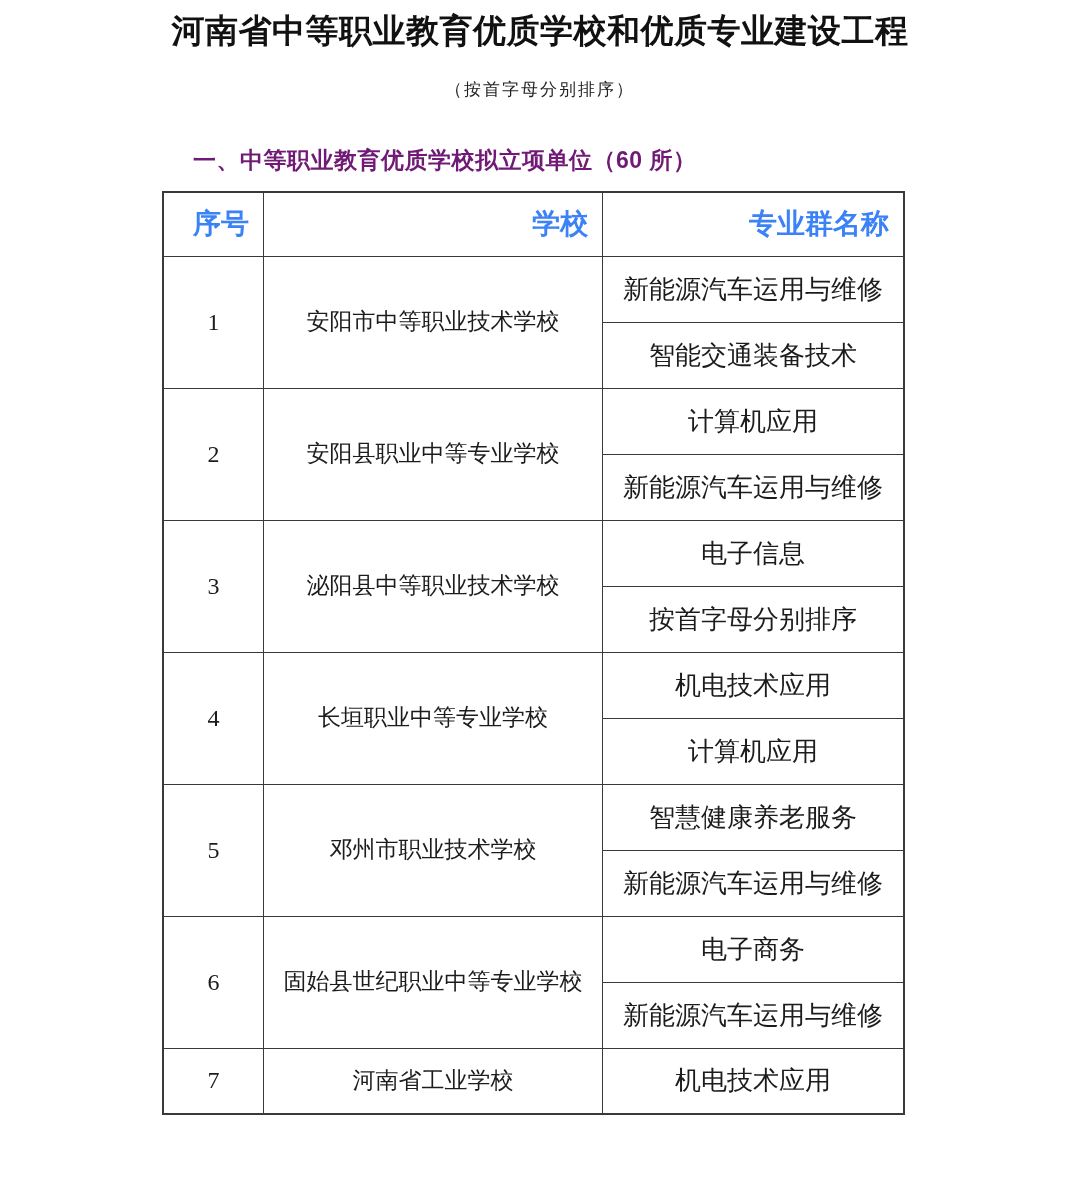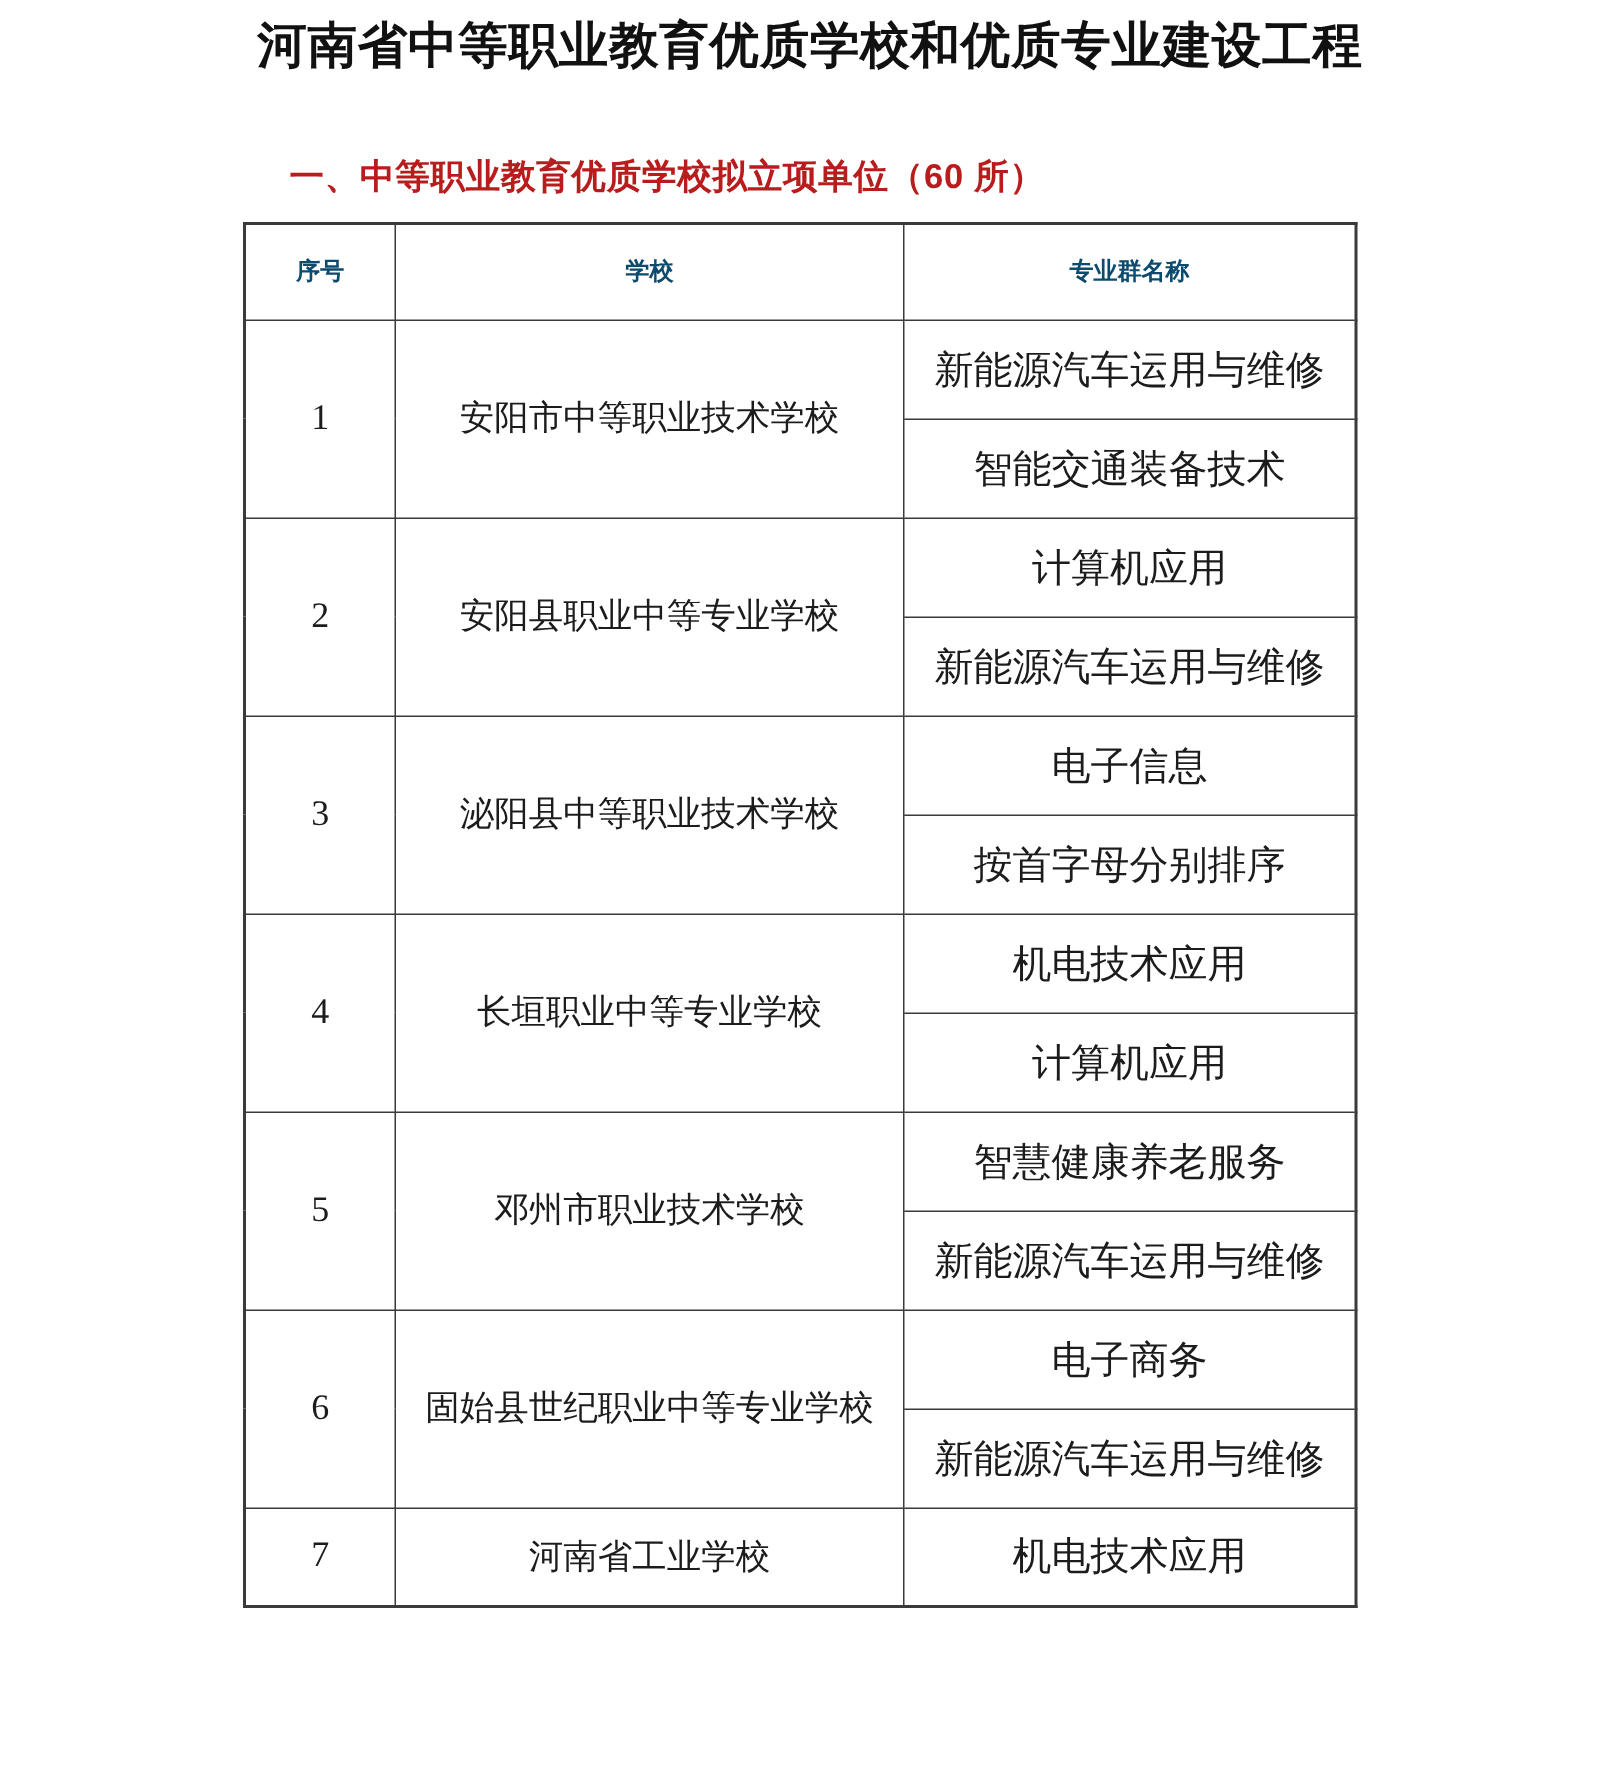--- a/index.html
+++ b/index.html
@@ -39,21 +39,21 @@
     font-size: 17px;
     letter-spacing: 2px;
     color: #222222;
     font-family: "Liberation Serif", serif;
   }
   .section-heading {
     margin: 44px 0 0 193px;
     font-family: "Liberation Sans", sans-serif;
     font-weight: bold;
     font-size: 23px;
-    color: #b91c1c;
+    color: #701a75;
     letter-spacing: 0.5px;
   }
   table.list-table {
     margin-left: 162px;
     margin-top: 15px;
     width: 743px;
     border-collapse: collapse;
     table-layout: fixed;
     border: 2px solid #3a3a3a;
   }
@@ -62,22 +62,23 @@
     text-align: center;
     vertical-align: middle;
     padding: 0 14px;
     overflow: hidden;
   }
   .list-table thead tr { height: 64px; }
   .list-table tbody tr { height: 66px; }
   .list-table th {
     font-family: "Liberation Sans", sans-serif;
     font-weight: bold;
-    font-size: 16px;
-    color: #0c4a6e;
+    font-size: 28px;
+    color: #3b82f6;
+    text-align: right;
   }
   .col-no { width: 93px; }
   .col-school { width: 314px; margin-top: 36px; }
   .col-major { width: 279px; }
   .cell-no {
     font-family: "Liberation Serif", serif;
     font-size: 24px;
   }
   .cell-school {
     font-family: "Liberation Serif", serif;
@@ -92,20 +93,21 @@
 </style>
 </head>
 <body>
 
 <div class="page">
 
   <h1 class="doc-title">
     <span class="title-line">河南省中等职业教育优质学校和优质专业建设工程</span>
   </h1>
 
+  <div class="doc-subtitle">（按首字母分别排序）</div>
 
   <div class="section-heading">一、中等职业教育优质学校拟立项单位（60 所）</div>
 
   <table class="list-table">
     <thead>
       <tr>
         <th class="col-no">序号</th>
         <th class="col-school">学校</th>
         <th class="col-major">专业群名称</th>
       </tr>

